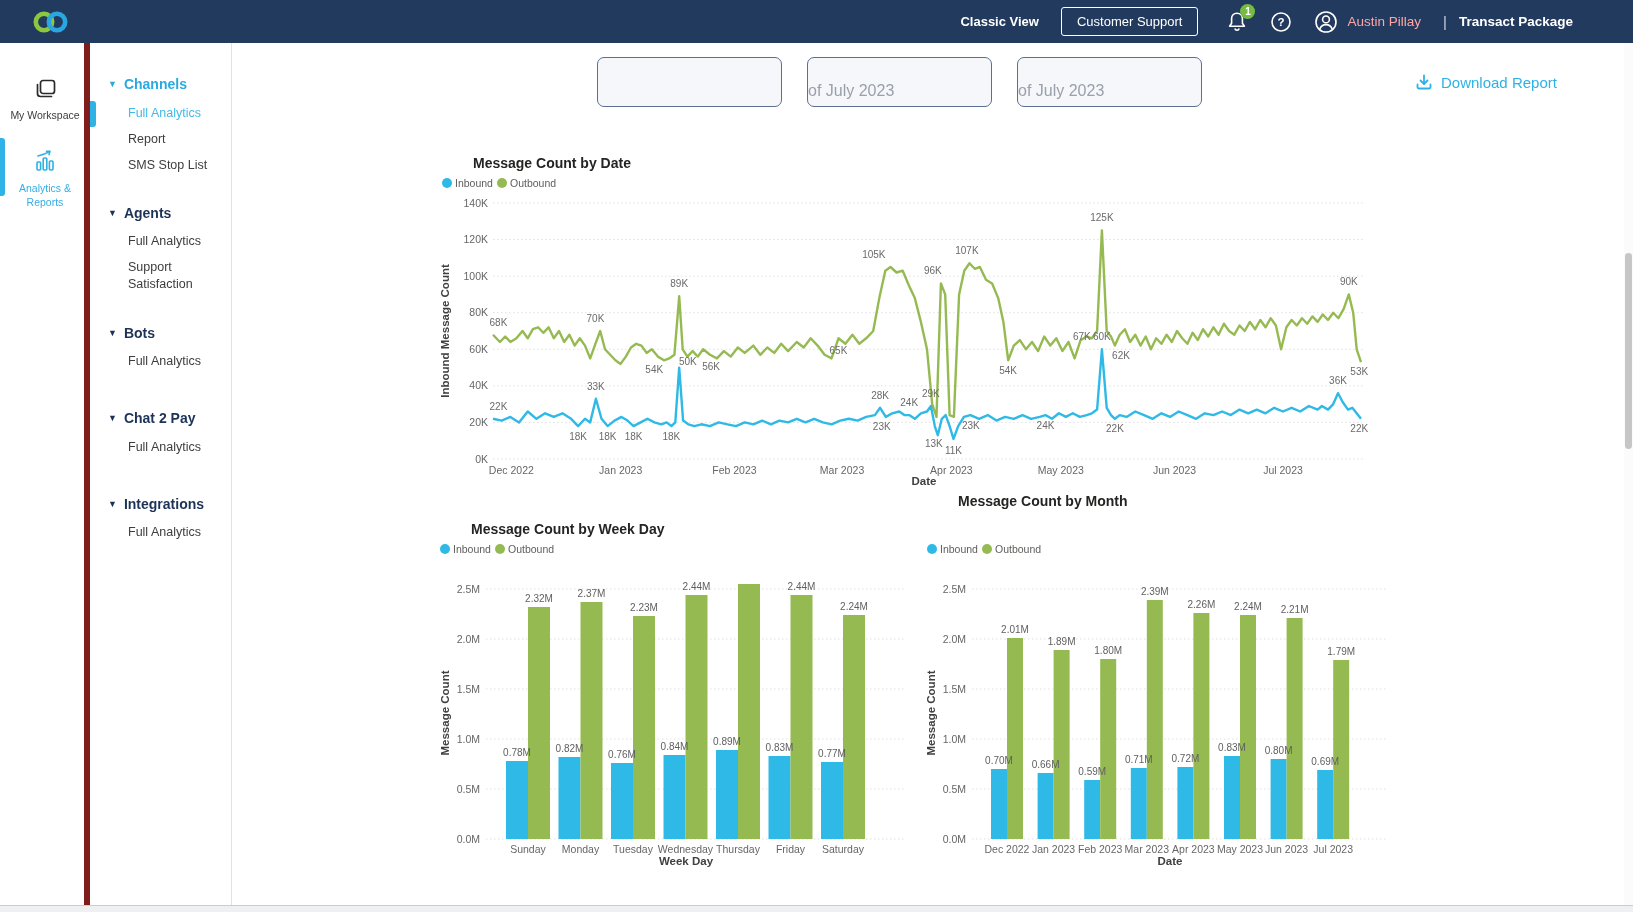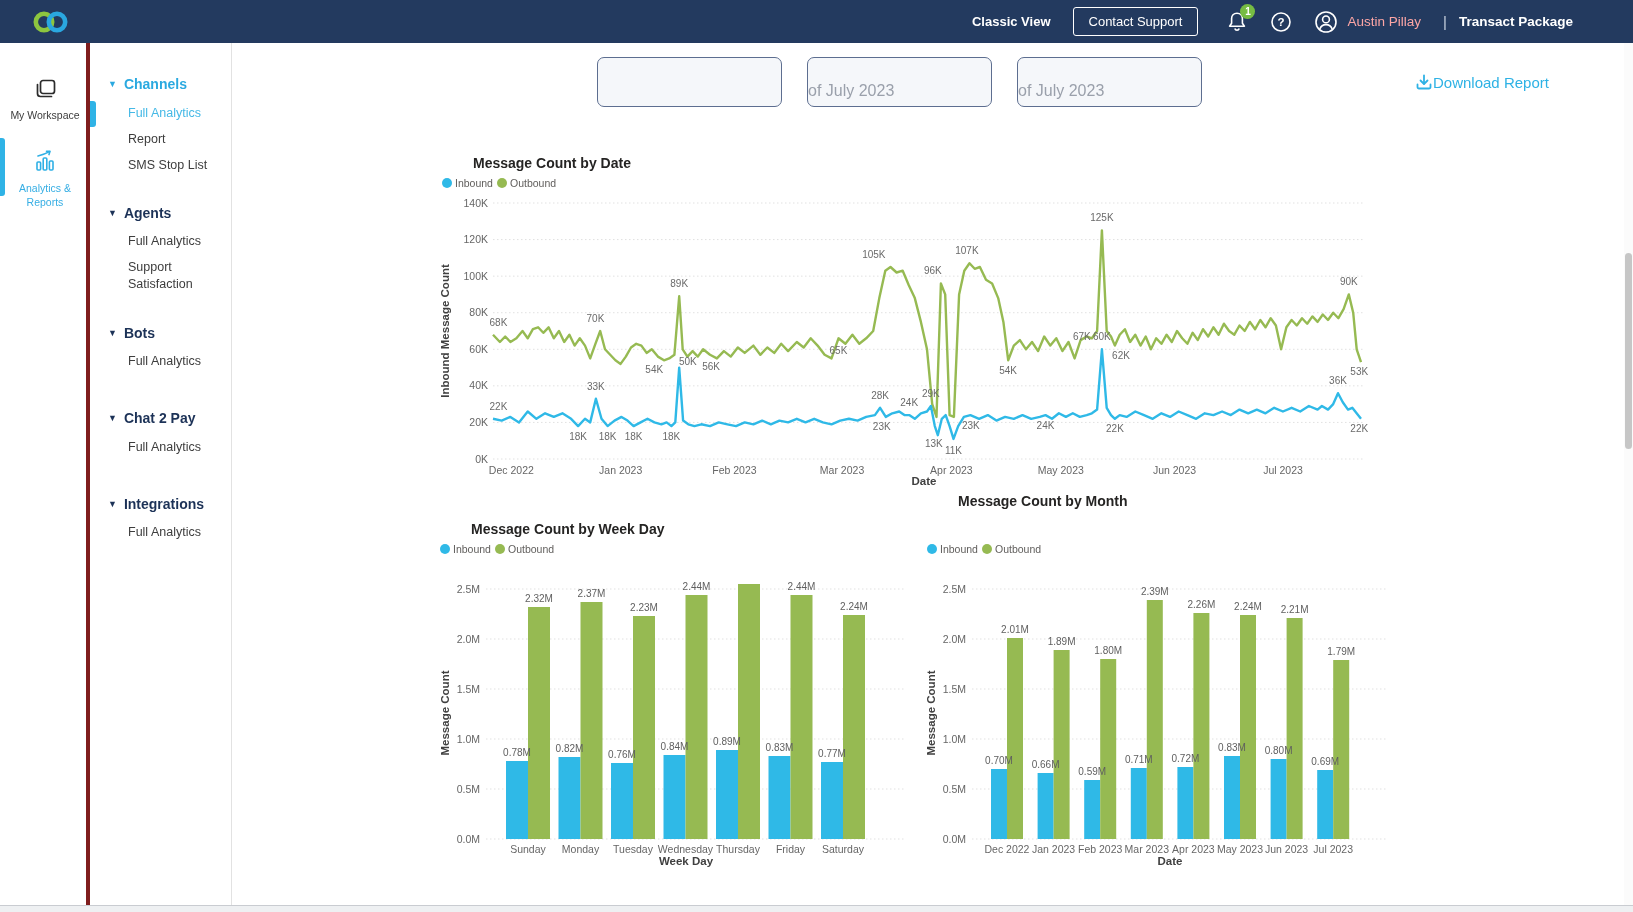--- a/index.html
+++ b/index.html
@@ -19,21 +19,21 @@
   .badge { position:absolute; top:-6px; right:-7px; width:15px; height:15px; border-radius:50%;
     background:#76bc43; color:#fff; font-size:10px; font-weight:bold;
     display:flex; align-items:center; justify-content:center; }
   .user-menu { display:flex; align-items:center; gap:9px; cursor:pointer; }
   .user-name { color:#fca5a5; font-size:13.5px; }
   .nav-sep { color:#c7d0de; font-size:15px; }
   .package-name { color:#fff; font-size:13.5px; font-weight:bold; }
 
   
   .rail { position:absolute; left:0; top:43px; width:90px; height:862px; background:#fff;
-    border-right:4px solid #7f1d1d; z-index:20; }
+    border-right:6px solid #7f1d1d; z-index:20; }
   .rail-item { position:absolute; left:0; width:90px; text-align:center; cursor:pointer; }
   .rail-item .lbl { font-size:10.5px; color:#3c3c3c; margin-top:4px; line-height:1.3; }
   .rail-item.active .lbl { color:#36aee4; }
   .rail-bar { position:absolute; left:0; top:-10px; width:5px; height:58px; background:#2fb3e6; border-radius:0 3px 3px 0; }
 
   
   .sidebar { position:absolute; left:90px; top:43px; width:142px; height:862px; background:#fff;
     border-right:1px solid #e2e2e2; z-index:20; }
   .sec-header { position:absolute; left:18px; display:flex; align-items:center; gap:7px;
     font-size:14px; font-weight:bold; color:#1c3257; cursor:pointer; white-space:nowrap; }
@@ -44,21 +44,21 @@
   .active-bar { position:absolute; left:0; width:6px; background:#2fb3e6; border-radius:0 3px 3px 0; }
 
   
   .main { position:absolute; left:232px; top:43px; width:1401px; height:862px; background:#fff; }
 
   .filter-box { position:absolute; top:14px; height:50px; width:185px; background:#f5f7fa;
     border:1.5px solid #5d6e90; border-radius:7px; cursor:pointer; }
   .filter-box .fb-text { position:absolute; left:0; right:0; top:24px; text-align:left;
     font-size:16px; color:#9aa0ab; }
 
-  .download { position:absolute; left:1183px; top:30px; display:flex; align-items:center; 
+  .download { position:absolute; left:1183px; top:30px; display:flex; align-items:center; gap:8px;
     color:#2eb2e5; font-size:15px; cursor:pointer; }
 
   .chart-title { position:absolute; font-size:14px; font-weight:bold; color:#252423;margin-left:30px; }
   .legend { position:absolute; display:flex; align-items:center; gap:8px; }
   .legend .chip { display:flex; align-items:center; gap:3px; font-size:10.5px; color:#605e5c; }
   .legend .dot { width:10px; height:10px; border-radius:50%; }
 
   .axis-title-x { position:absolute; width:120px; text-align:center; font-size:11.5px;
     font-weight:bold; color:#404040; }
   .axis-title-y { position:absolute; width:300px; height:16px; text-align:center; font-size:11.5px;
@@ -84,21 +84,21 @@
   <div class="navbar">
     <div class="nav-logo">
       <svg width="42" height="26" viewBox="0 0 42 26">
         <circle cx="14" cy="13" r="8.2" fill="none" stroke="#8dc63f" stroke-width="4.6"></circle>
         <circle cx="27" cy="13" r="8.2" fill="none" stroke="#2aa7e0" stroke-width="4.6"></circle>
         <path d="M27 4.8 a8.2 8.2 0 0 1 0 16.4" fill="none" stroke="#8dc63f" stroke-width="4.6" stroke-opacity="0"></path>
       </svg>
     </div>
     <div class="nav-right">
       <span class="classic-view">Classic View</span>
-      <button class="contact-btn">Contact Support</button>
+      <button class="contact-btn">Customer Support</button>
       <span class="icon-btn" style="margin-left:6px;">
         <svg width="22" height="24" viewBox="0 0 22 24">
           <path d="M11 3.2 C7.6 3.2 5.6 5.6 5.6 8.6 V13.2 L3.6 16.2 H18.4 L16.4 13.2 V8.6 C16.4 5.6 14.4 3.2 11 3.2 Z" fill="none" stroke="#fff" stroke-width="1.6" stroke-linejoin="round"></path>
           <path d="M8.8 18.6 a2.3 2.3 0 0 0 4.4 0" fill="none" stroke="#fff" stroke-width="1.6"></path>
         </svg>
         <span class="badge">1</span>
       </span>
       <span class="icon-btn">
         <svg width="22" height="22" viewBox="0 0 22 22">
           <circle cx="11" cy="11" r="9" fill="none" stroke="#fff" stroke-width="1.6"></circle>

